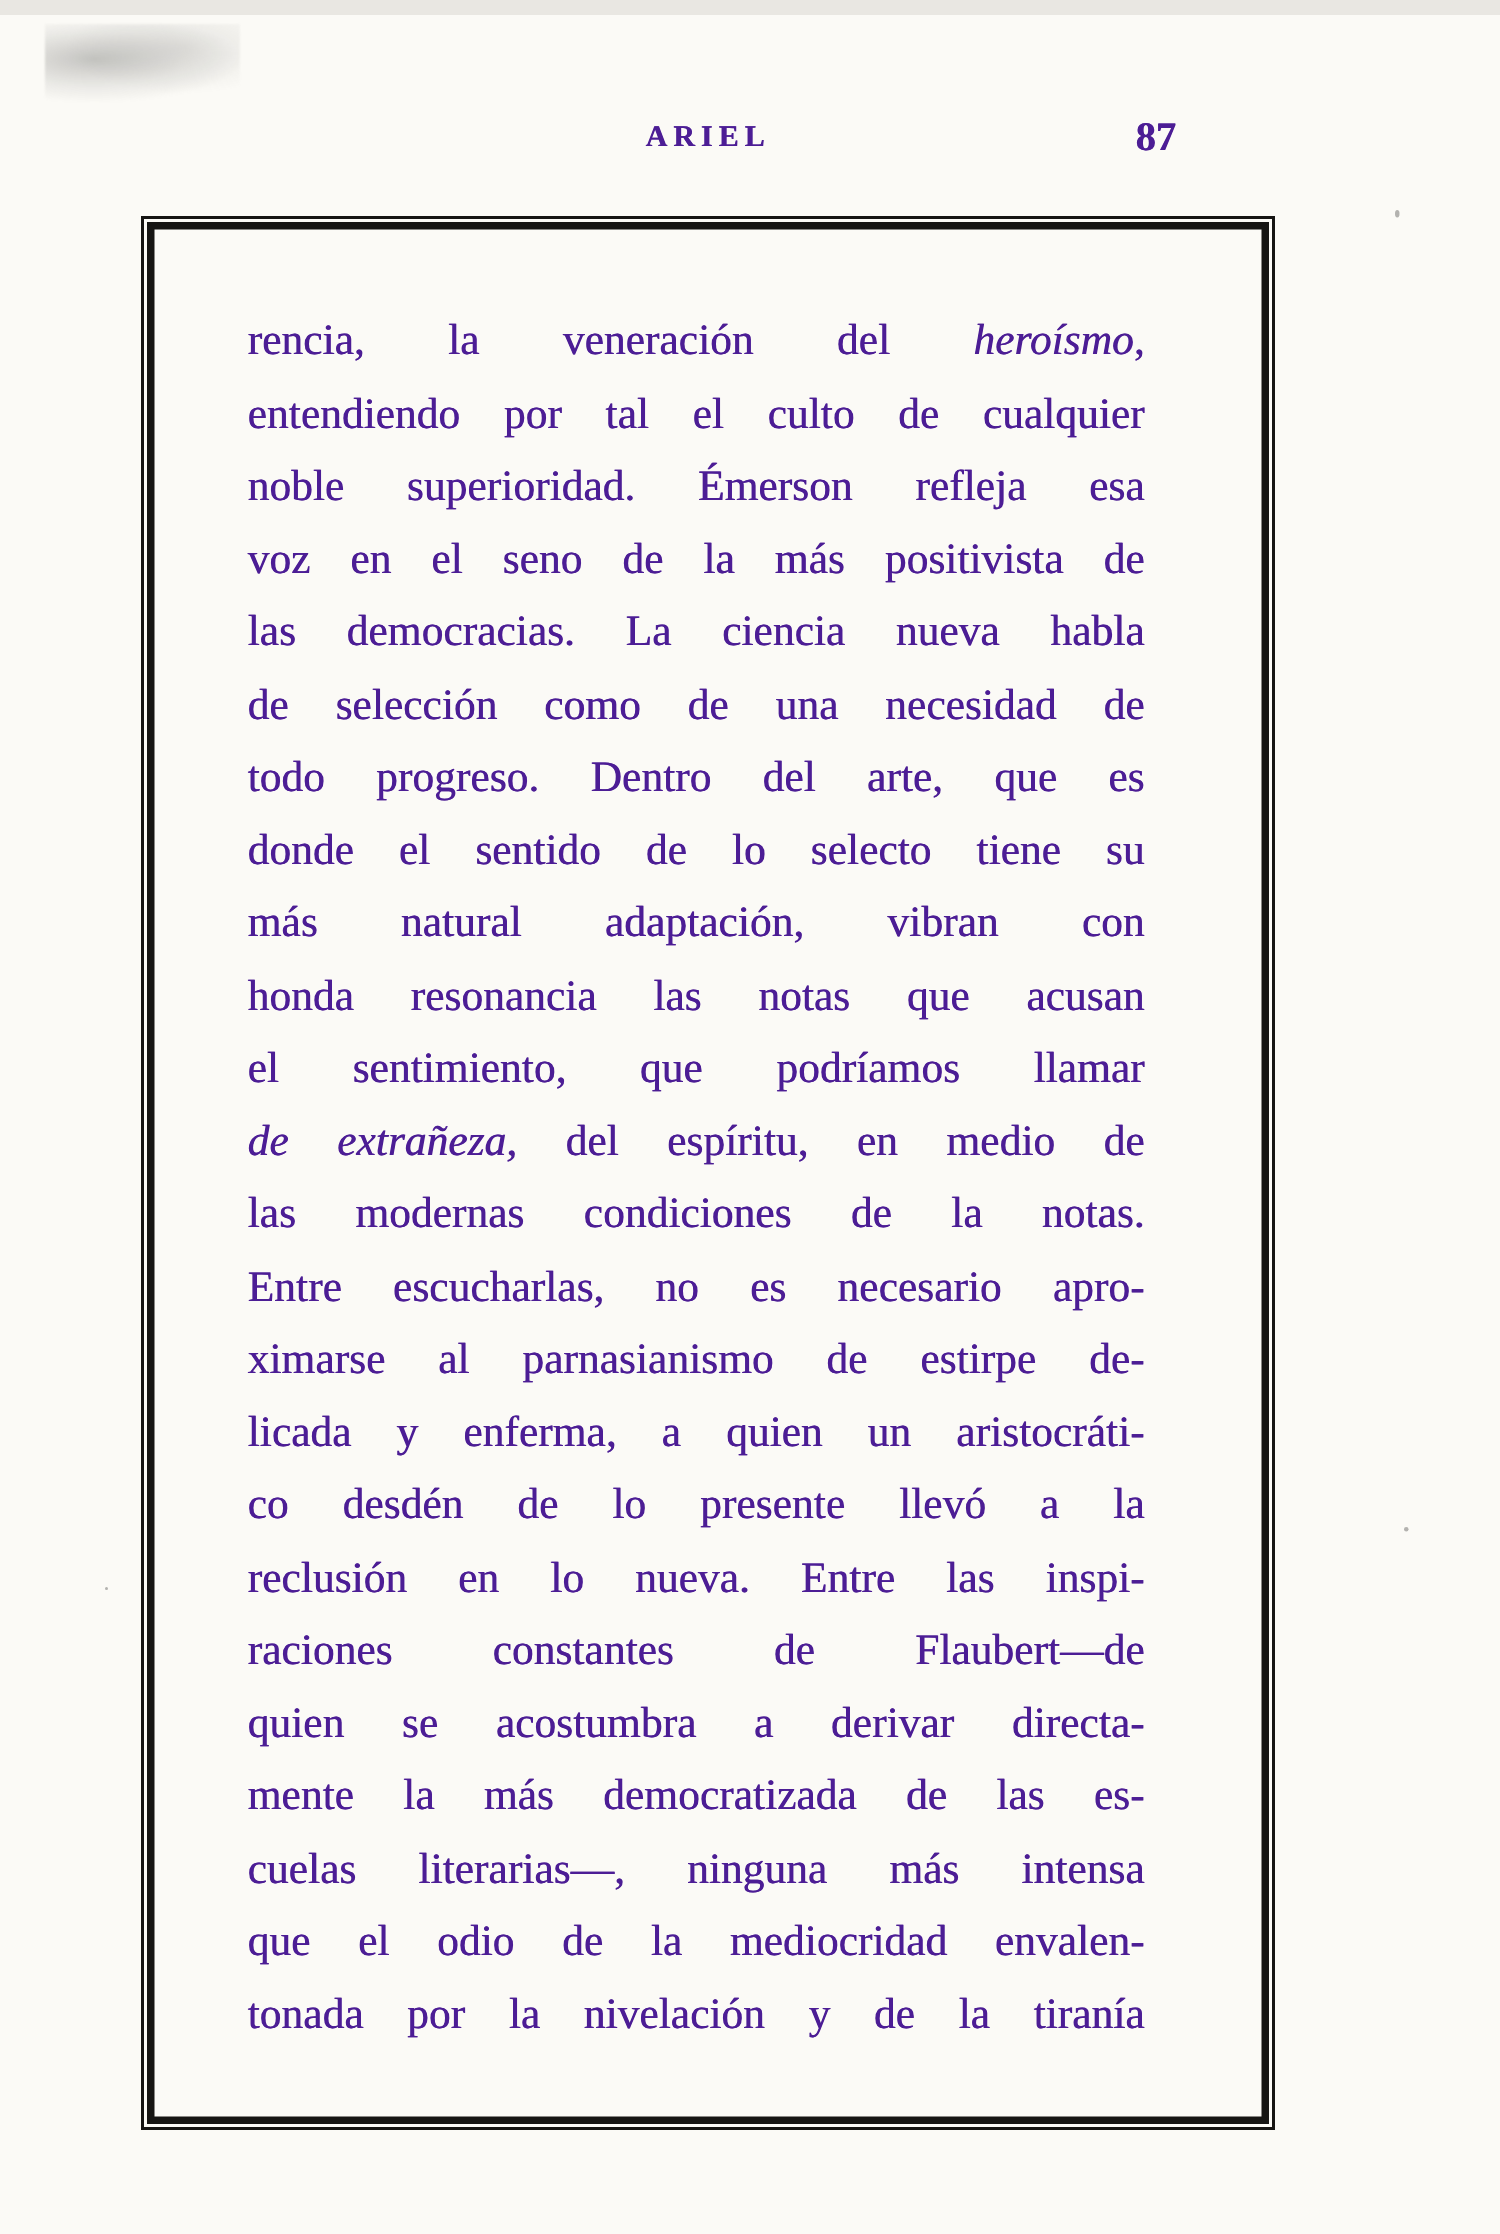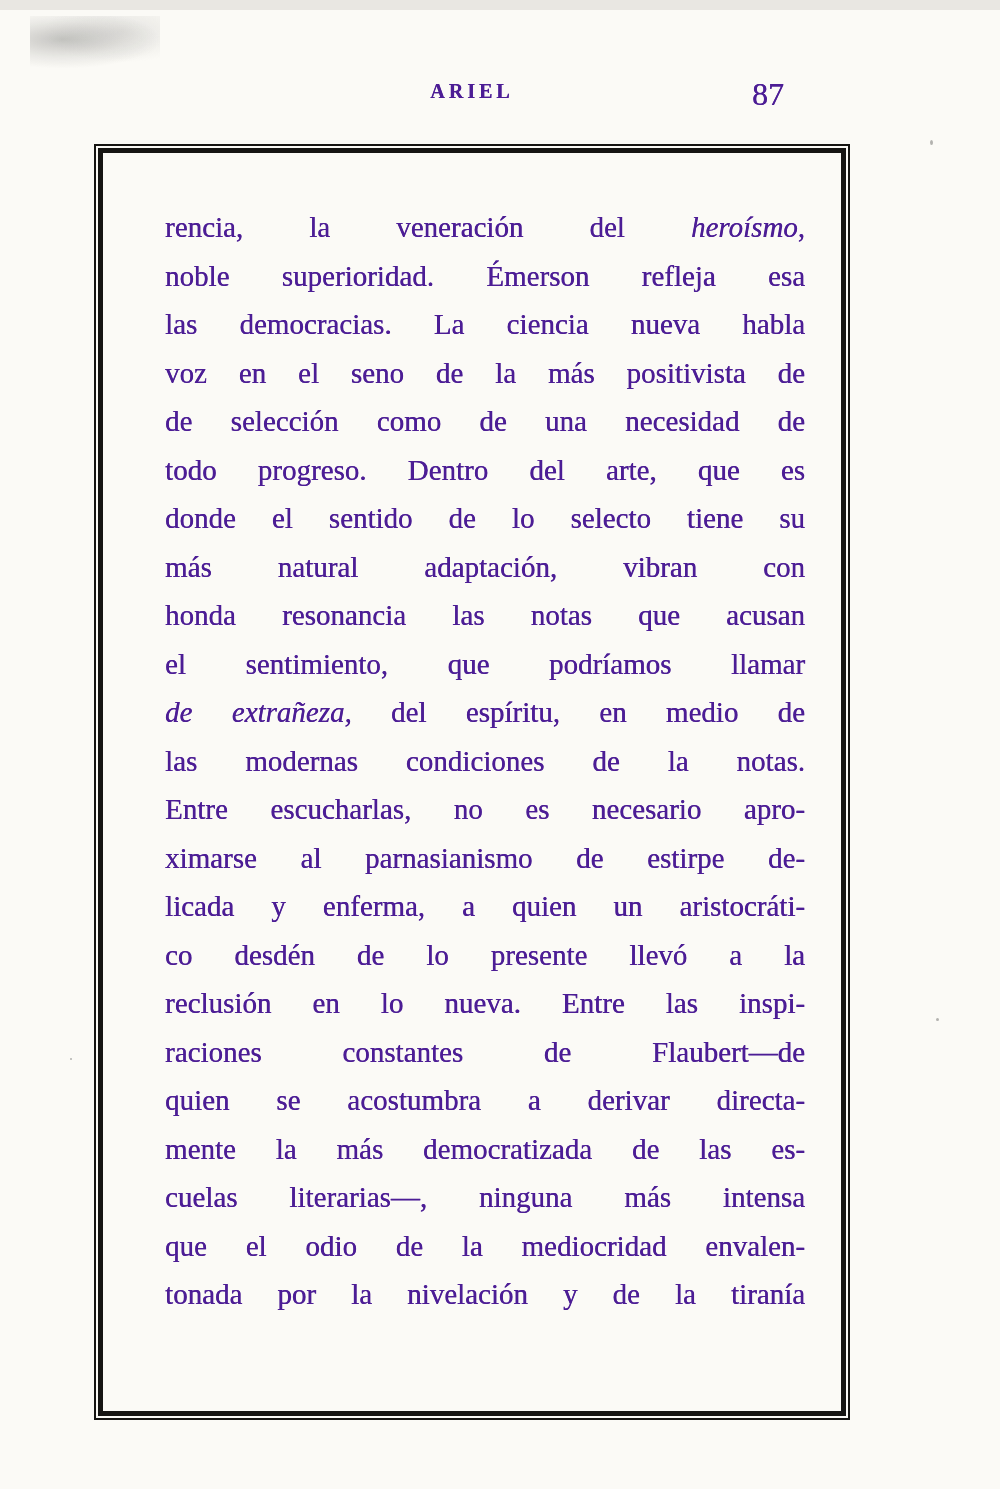--- a/index.html
+++ b/index.html
@@ -50,43 +50,43 @@
     text-align: center;
     font-size: 20px;
     font-weight: bold;
     letter-spacing: 4px;
     text-shadow: 0.3px 0 currentColor;
   }
   .page-number {
     position: absolute;
     right: 62px;
     top: -4px;
-    font-size: 32px;
-    font-weight: normal;
+    font-size: 27px;
+    font-weight: bold;
     text-shadow: 0.3px 0 currentColor;
   }
 
   
   .text-frame {
     position: absolute;
     left: 98px;
     top: 138px;
     width: 748px;
     height: 1268px;
     box-sizing: border-box;
     border: 5px solid #161513;
     outline: 2px solid #161513;
     outline-offset: 2px;
     background: #fbfaf6;
   }
   .body-text {
     box-sizing: border-box;
     width: 100%;
     height: 100%;
-    padding: 50px 36px 0 62px;
+    padding: 50px 78px 0 62px;
     font-size: 29px;
     line-height: 48.5px;
     text-shadow: 0.35px 0 currentColor;
   }
   .text-line {
     text-align: justify;
     text-align-last: justify;
     -moz-text-align-last: justify;
   }
   .text-line .italic {
@@ -104,23 +104,24 @@
   <div class="speck s3"></div>
 
   <div class="running-head">
     <div class="book-title">ARIEL</div>
     <div class="page-number">87</div>
   </div>
 
   <div class="text-frame">
     <div class="body-text">
         <div class="text-line"><span>rencia, la veneración del </span><span class="italic">heroísmo</span><span>,</span></div>
+        <div class="text-line"><span>entendiendo por tal el culto de cualquier</span></div>
         <div class="text-line"><span>noble superioridad. Émerson refleja esa</span></div>
+        <div class="text-line"><span>voz en el seno de la más positivista de</span></div>
         <div class="text-line"><span>las democracias. La ciencia nueva habla</span></div>
-        <div class="text-line"><span>voz en el seno de la más positivista de</span></div>
         <div class="text-line"><span>de selección como de una necesidad de</span></div>
         <div class="text-line"><span>todo progreso. Dentro del arte, que es</span></div>
         <div class="text-line"><span>donde el sentido de lo selecto tiene su</span></div>
         <div class="text-line"><span>más natural adaptación, vibran con</span></div>
         <div class="text-line"><span>honda resonancia las notas que acusan</span></div>
         <div class="text-line"><span>el sentimiento, que podríamos llamar</span></div>
         <div class="text-line"><span class="italic">de extrañeza,</span><span> del espíritu, en medio de</span></div>
         <div class="text-line"><span>las modernas condiciones de la notas.</span></div>
         <div class="text-line"><span>Entre escucharlas, no es necesario apro-</span></div>
         <div class="text-line"><span>ximarse al parnasianismo de estirpe de-</span></div>

